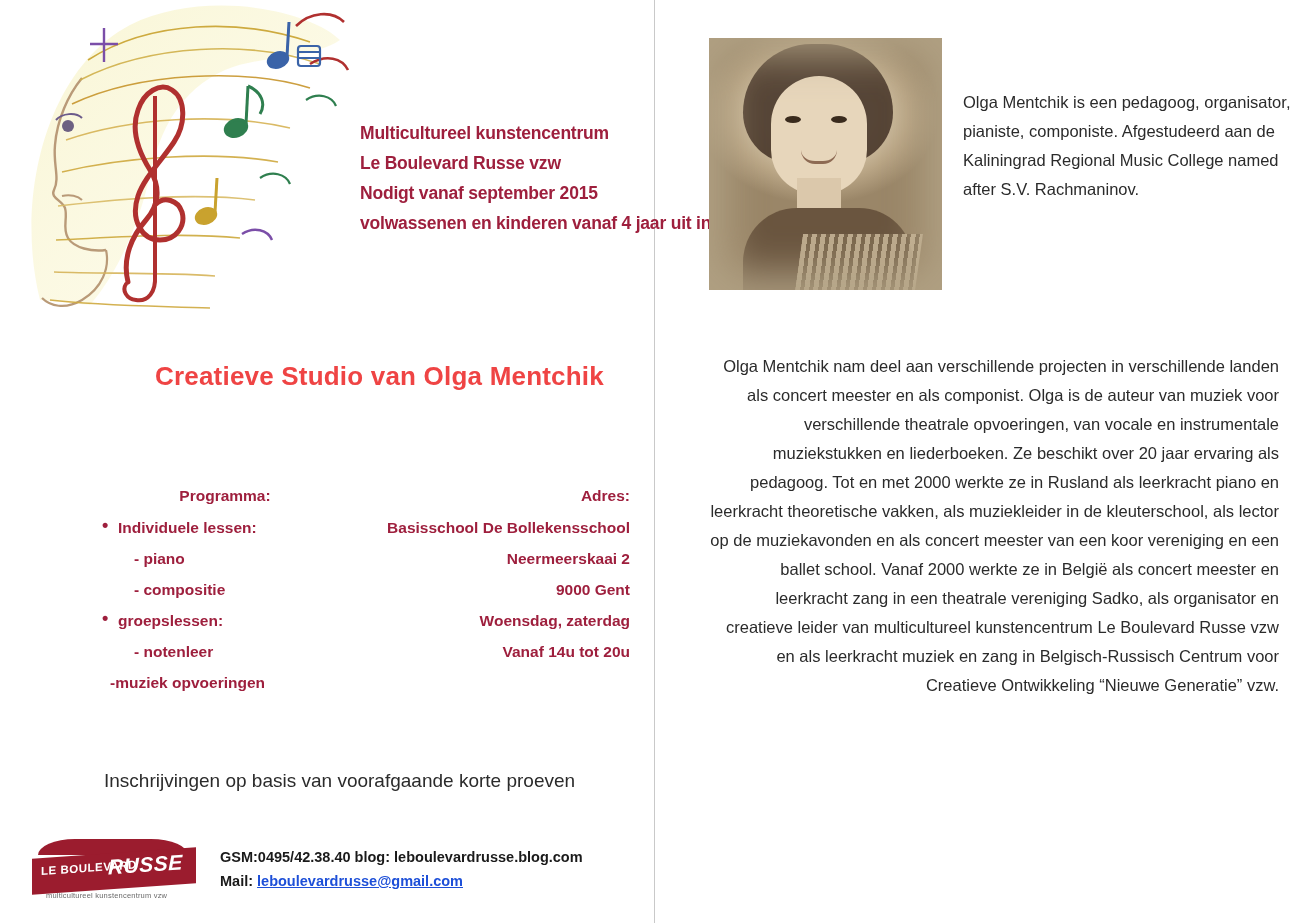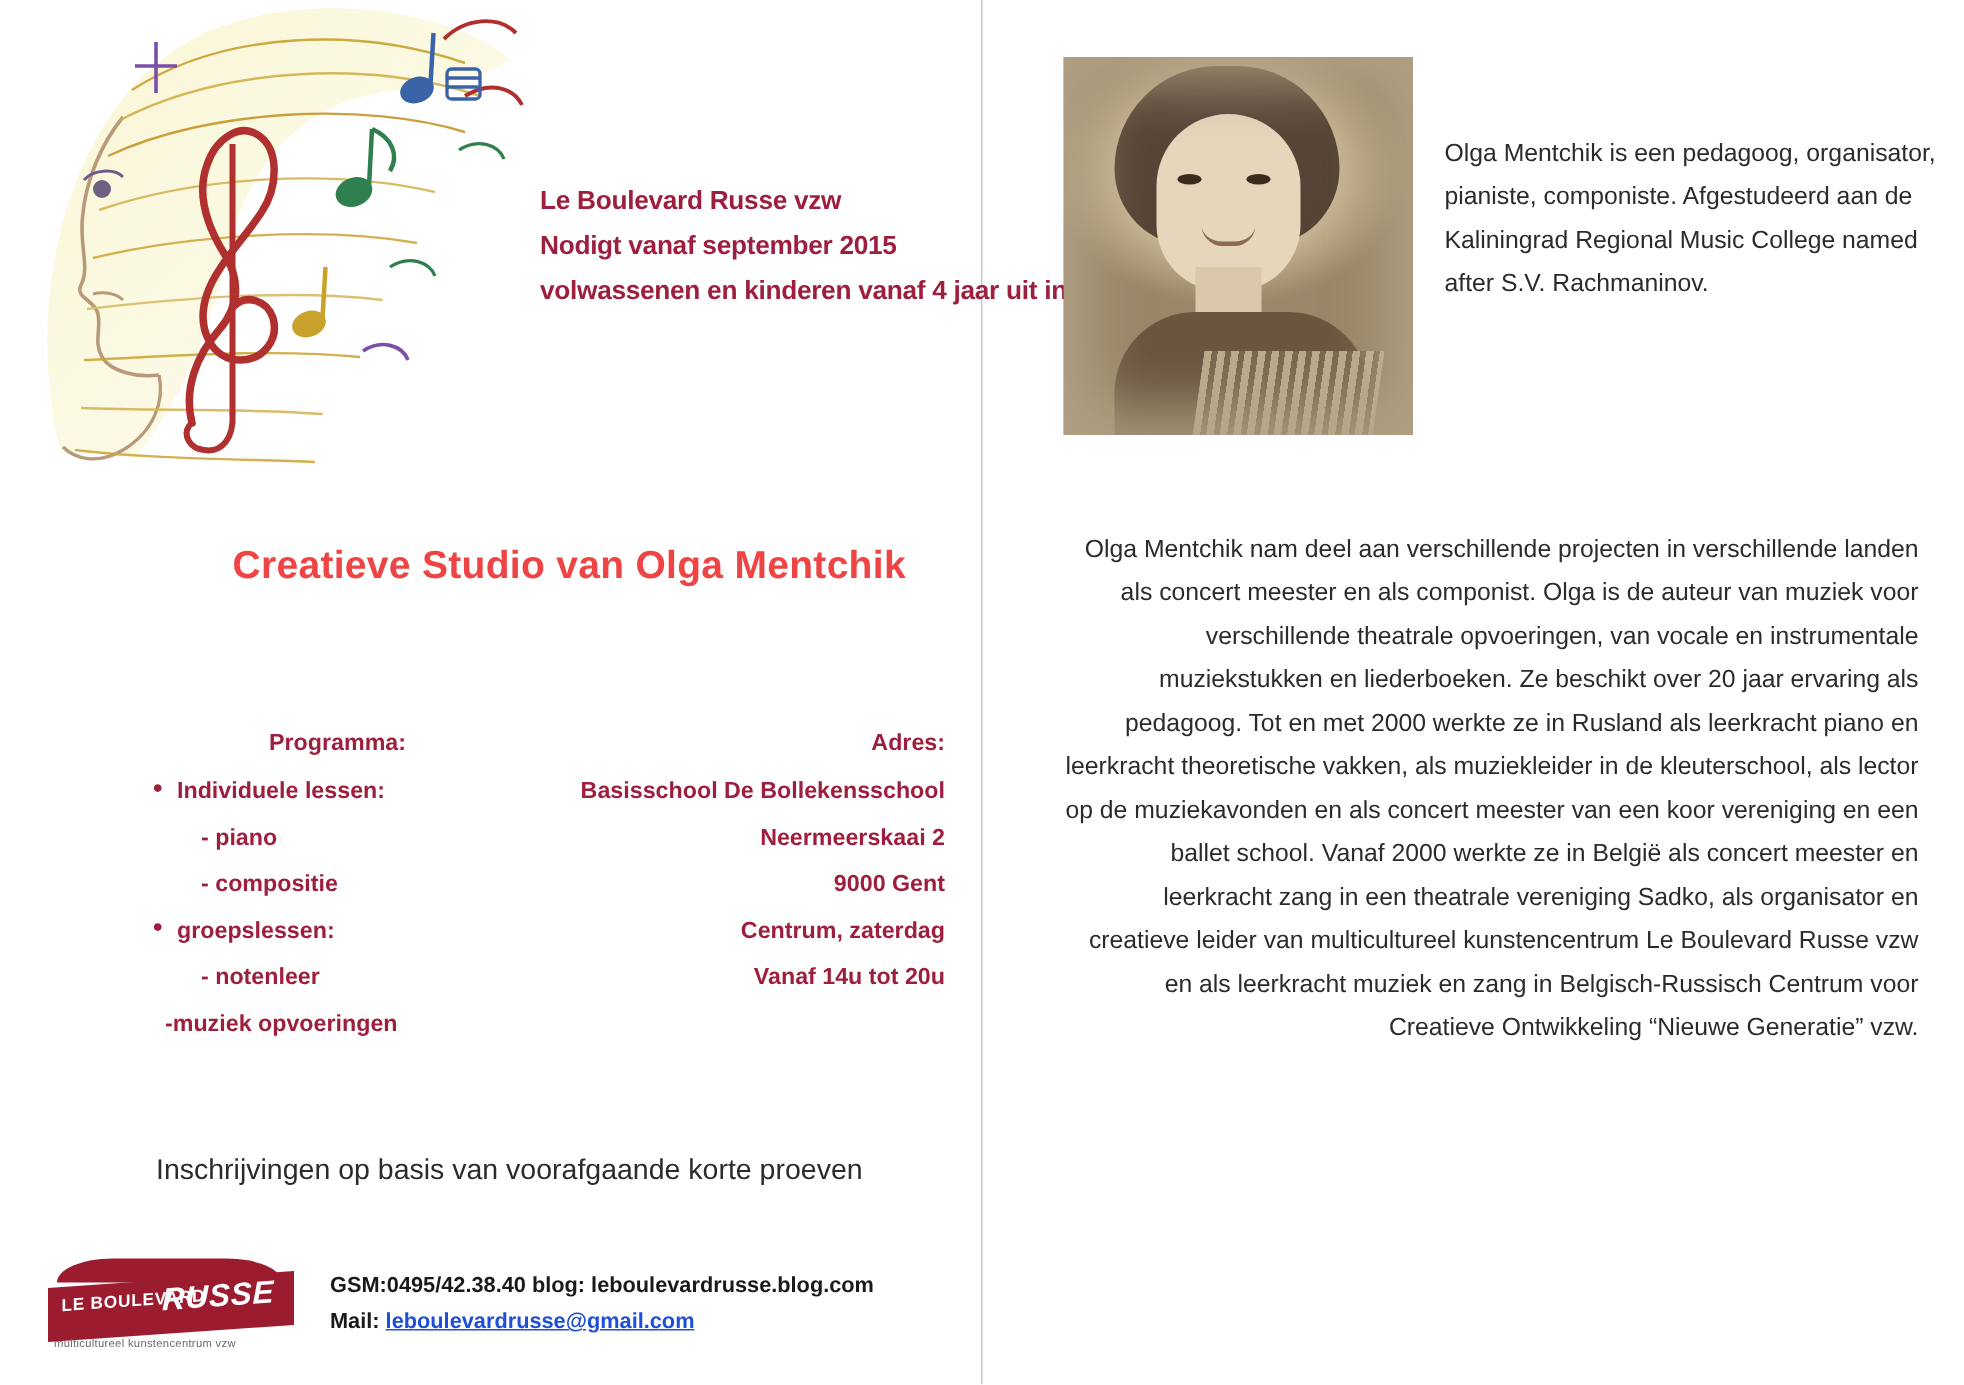--- a/index.html
+++ b/index.html
@@ -229,21 +229,21 @@
     position: absolute;
     left: 76px; top: 2px;
     color: #fff;
     font-size: 21px;
     font-style: italic;
     font-weight: bold;
     letter-spacing: .5px;
   }
   .logo .sub {
     position: absolute;
-    left: 6px; top: 52px;
+    left: 16px; top: 52px;
     color: #6b6b6b;
     font-size: 7.5px;
     letter-spacing: .2px;
   }
 
   .contact {
     position: absolute;
     left: 190px; top: 8px;
     font-size: 14.5px;
     font-weight: bold;
@@ -324,20 +324,21 @@
         <path d="M296 100 C308 92 322 96 326 106"></path>
         <path d="M250 178 C262 170 276 174 280 184"></path>
       </g>
       <g stroke="#3a63a8" fill="none" stroke-width="2.2">
         <rect x="288" y="46" width="22" height="20" rx="3"></rect>
         <path d="M288 52 L310 52 M288 58 L310 58"></path>
       </g>
     </svg>
 
     <div class="headline">
+      <div>Multicultureel kunstencentrum</div>
       <div>Le Boulevard Russe vzw</div>
       <div>Nodigt vanaf september 2015</div>
       <div>volwassenen en kinderen vanaf 4 jaar uit in de</div>
     </div>
 
     <div class="studio-title">Creatieve Studio van Olga Mentchik</div>
 
     <div class="prog-col">
       <div class="hdr">Programma:</div>
       <ul>
@@ -348,21 +349,21 @@
         <li class="dashed">- notenleer</li>
         <li class="plain">-muziek opvoeringen</li>
       </ul>
     </div>
 
     <div class="addr-col">
       <div class="hdr">Adres:</div>
       <div class="line">Basisschool De Bollekensschool</div>
       <div class="line">Neermeerskaai 2</div>
       <div class="line">9000 Gent</div>
-      <div class="line">Centrum, zaterdag</div>
+      <div class="line">Woensdag, zaterdag</div>
       <div class="line">Vanaf 14u tot 20u</div>
     </div>
 
     <div class="note">Inschrijvingen op basis van voorafgaande korte  proeven</div>
 
     <div class="footer left-f">
       <div class="logo">
         <div class="roof"></div>
         <div class="band">
           <div class="t1">LE BOULEVARD</div>

